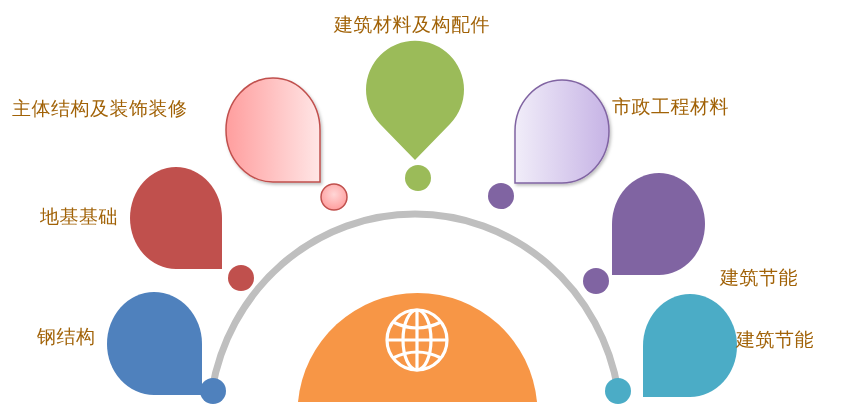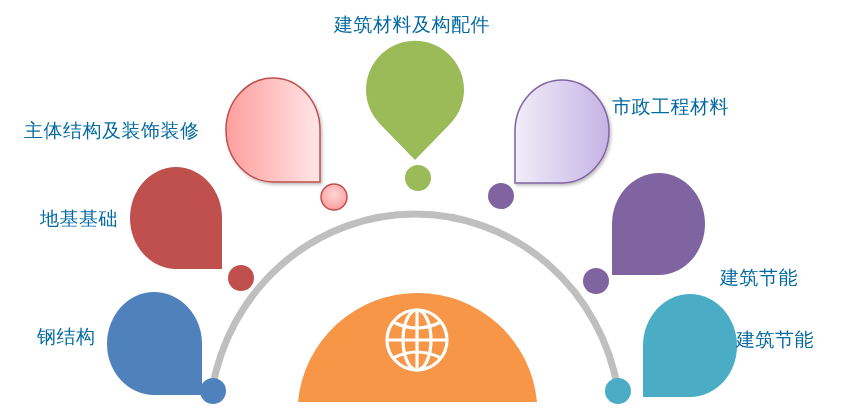--- a/index.html
+++ b/index.html
@@ -1,20 +1,20 @@
 <!DOCTYPE html>
 <html><head>
 <meta charset="utf-8">
 <style>
   html, body { margin: 0; padding: 0; background: #ffffff; }
   body { width: 850px; height: 412px; position: relative; overflow: hidden;
          font-family: "DejaVu Sans", "Liberation Sans", sans-serif; }
   .stage { position: absolute; left: 0; top: 0; width: 850px; height: 412px; }
   svg.diagram { position: absolute; left: 0; top: 0; }
-  .label { position: absolute; color: #0369a1; font-size: 19px; line-height: 22px;
+  .label { position: absolute; color: #a16207; font-size: 19px; line-height: 22px;
            white-space: nowrap; letter-spacing: 0.5px; }
 </style>
 </head>
 <body>
 
 <div class="stage">
   <svg class="diagram" width="850" height="412" viewBox="0 0 850 412">
     <defs>
       <linearGradient id="gradPink" x1="0" y1="0" x2="1" y2="0">
         <stop offset="0" stop-color="#ff9e9e"></stop>
@@ -65,19 +65,19 @@
     <circle cx="213" cy="391" r="13" fill="#4f81bd"></circle>
     <circle cx="241" cy="278" r="13" fill="#c0504d"></circle>
     <circle cx="334" cy="197" r="13" fill="url(#gradPinkDot)" stroke="#c0504d" stroke-width="1.5"></circle>
     <circle cx="418" cy="178" r="13" fill="#9bbb59"></circle>
     <circle cx="501" cy="196" r="13" fill="#8064a2"></circle>
     <circle cx="596" cy="281" r="13" fill="#8064a2"></circle>
     <circle cx="618" cy="391" r="13" fill="#4bacc6"></circle>
   </svg>
 
   <div class="label" style="left:37px; top:325px;">钢结构</div>
-  <div class="label" style="left:40px; top:207px;">地基基础</div>
-  <div class="label" style="left:24px; top:97px;margin-top:22px;">主体结构及装饰装修</div>
+  <div class="label" style="left:40px; top:207px;font-family:Liberation Mono, monospace;">地基基础</div>
+  <div class="label" style="left:12px; top:97px;">主体结构及装饰装修</div>
   <div class="label" style="left:334px; top:13px;">建筑材料及构配件</div>
   <div class="label" style="left:720px; top:266px;">建筑节能</div>
   <div class="label" style="left:612px; top:95px;">市政工程材料</div>
   <div class="label" style="left:736px; top:328px;">建筑节能</div>
 </div>
 
 </body></html>

